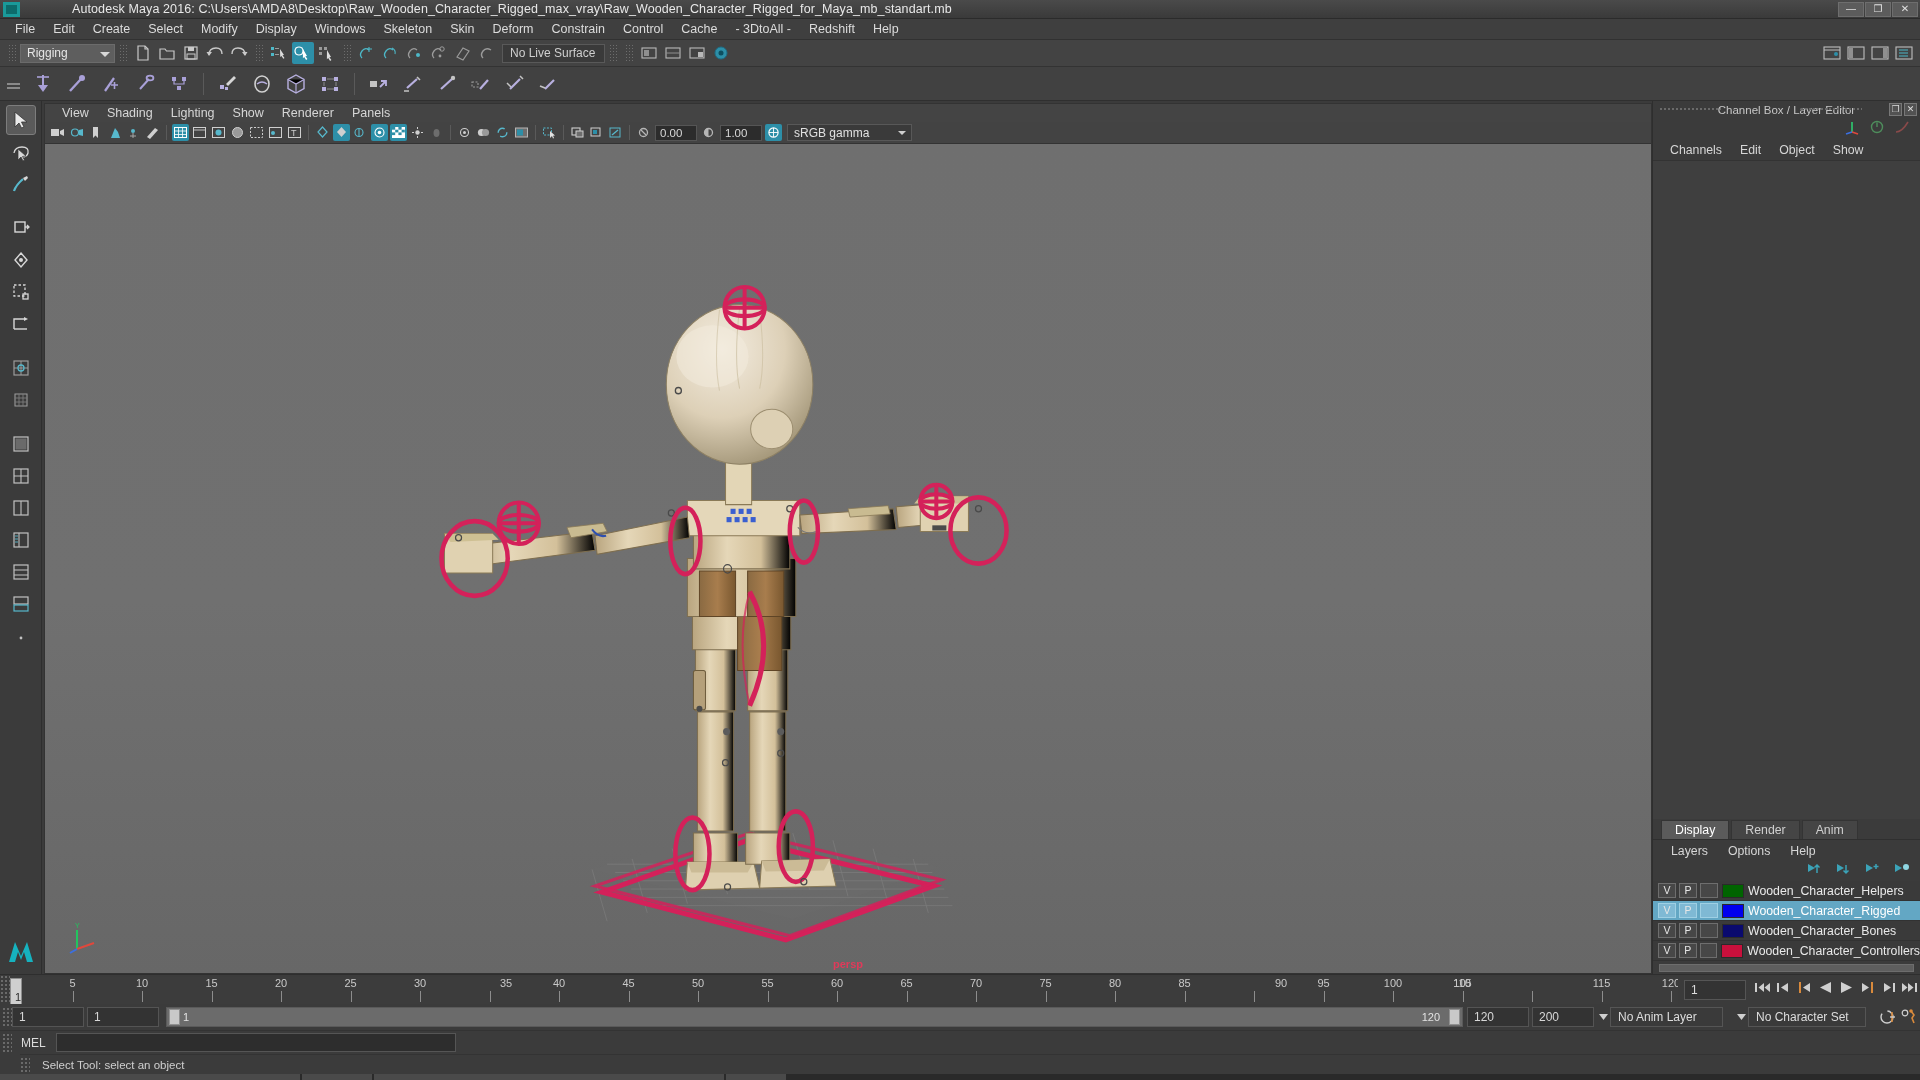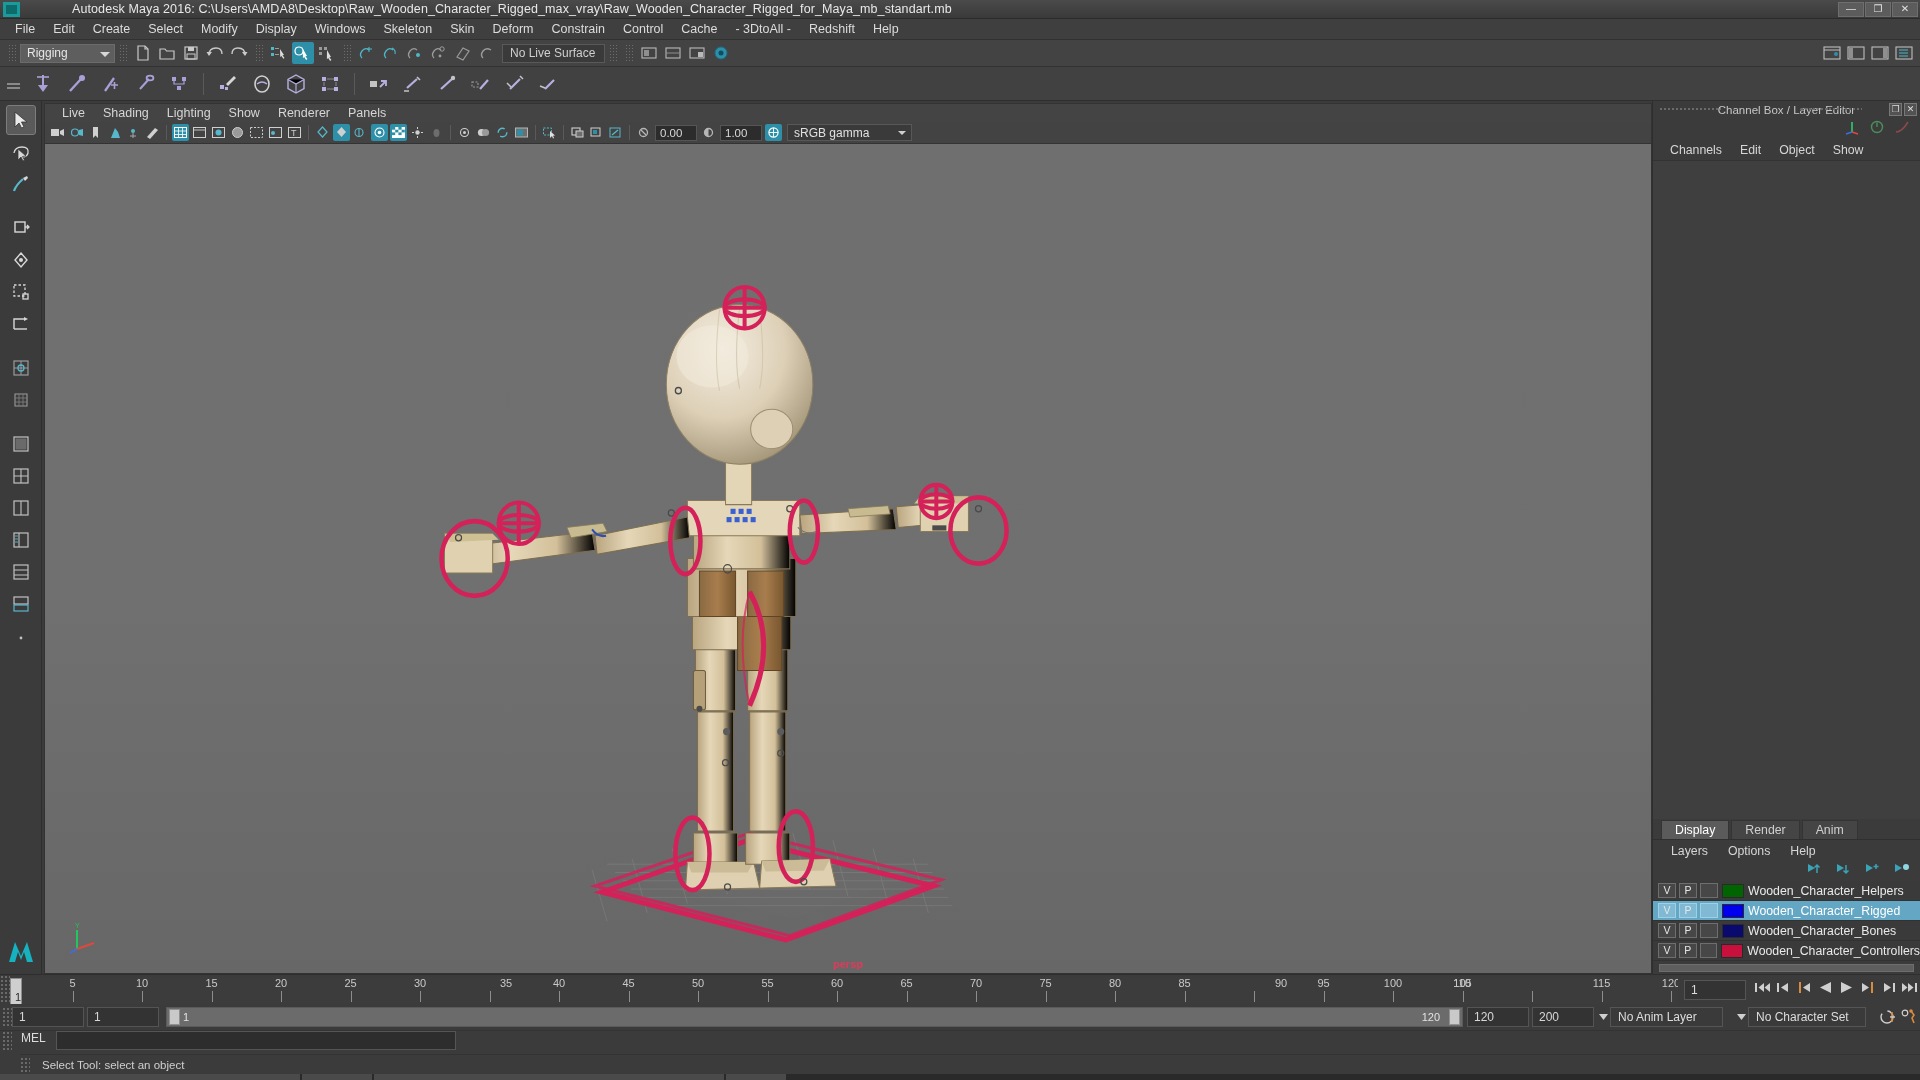--- a/index.html
+++ b/index.html
@@ -150,21 +150,21 @@
   .rfield { height: 20px; background: #333; border: 1px solid #545454; color: #d8d8d8; font-size: 12px;
             display: flex; align-items: center; padding-left: 6px; margin-right: 3px;}
   .rangebar { flex: 1 1 auto; height: 20px; background: #6b6b6b; border: 1px solid #5a5a5a; position: relative; margin: 0 4px; }
   .rangebar .handle { position: absolute; top: 1px; width: 11px; height: 16px; background: #c9c9c9; border: 1px solid #909090;}
   .rangebar .lab { position: absolute; top: 3px; font-size: 11px; color: #e2e2e2;}
   .dropdown-arrow { width: 13px; display: flex; align-items: center; justify-content: center;}
   .rsel { height: 20px; background: #3a3a3a; border: 1px solid #555; color: #ddd; font-size: 12px;
           display: flex; align-items: center; padding-left: 7px; margin-right: 12px;}
 
   
-  .cmdline { height: 24px; background: #3b3b3b; display: flex; align-items: flex-start; flex: none; padding-left: 2px; border-top:1px solid #333;}
+  .cmdline { height: 24px; background: #3b3b3b; display: flex; align-items: center; flex: none; padding-left: 2px; border-top:1px solid #333;}
   .cmd-grip { width: 10px; height: 20px; background-image: radial-gradient(#6a6a6a 1px, transparent 1px); background-size: 4px 4px;}
   .mel-label { width: 44px; font-size: 12px; color: #dcdcdc; padding-left: 9px;}
   .cmd-input { width: 400px; height: 19px; background: #2d2d2d; border: 1px solid #555; }
   .cmd-result { flex: 1 1 auto; height: 19px; background: #3b3b3b; font-size: 12px; color: #d2d2d2;
                 display: flex; align-items: center; padding-left: 8px; white-space: nowrap; overflow: hidden;}
 
   
   .helpline { height: 20px; background: #3b3b3b; display: flex; align-items: center; flex: none; border-top: 1px solid #333; margin-left: 20px;}
   .help-grip { width: 10px; height: 16px; background-image: radial-gradient(#6a6a6a 1px, transparent 1px); background-size: 4px 4px;}
   .help-text { font-size: 11.5px; color: #cfcfcf; padding-left: 12px;}
@@ -575,21 +575,21 @@
       <div class="maya-logo">
         <svg width="32" height="32" viewBox="0 0 32 32">
             <path d="M4 26 L10 6 L16 20 L22 6 L28 26 L22 26 L19 16 L16 24 L13 16 L10 26 Z" fill="#16b2bf"></path>
           </svg>
       </div>
     </div>
 
     <div class="viewwrap">
 
       <div class="panel-menubar">
-        <div class="pm">Live</div>
+        <div class="pm">View</div>
         <div class="pm">Shading</div>
         <div class="pm">Lighting</div>
         <div class="pm">Show</div>
         <div class="pm">Renderer</div>
         <div class="pm">Panels</div>
       </div>
 
       <div class="view-toolbar">
         <div class="vb">
             <svg width="15" height="13" viewBox="0 0 15 13">

